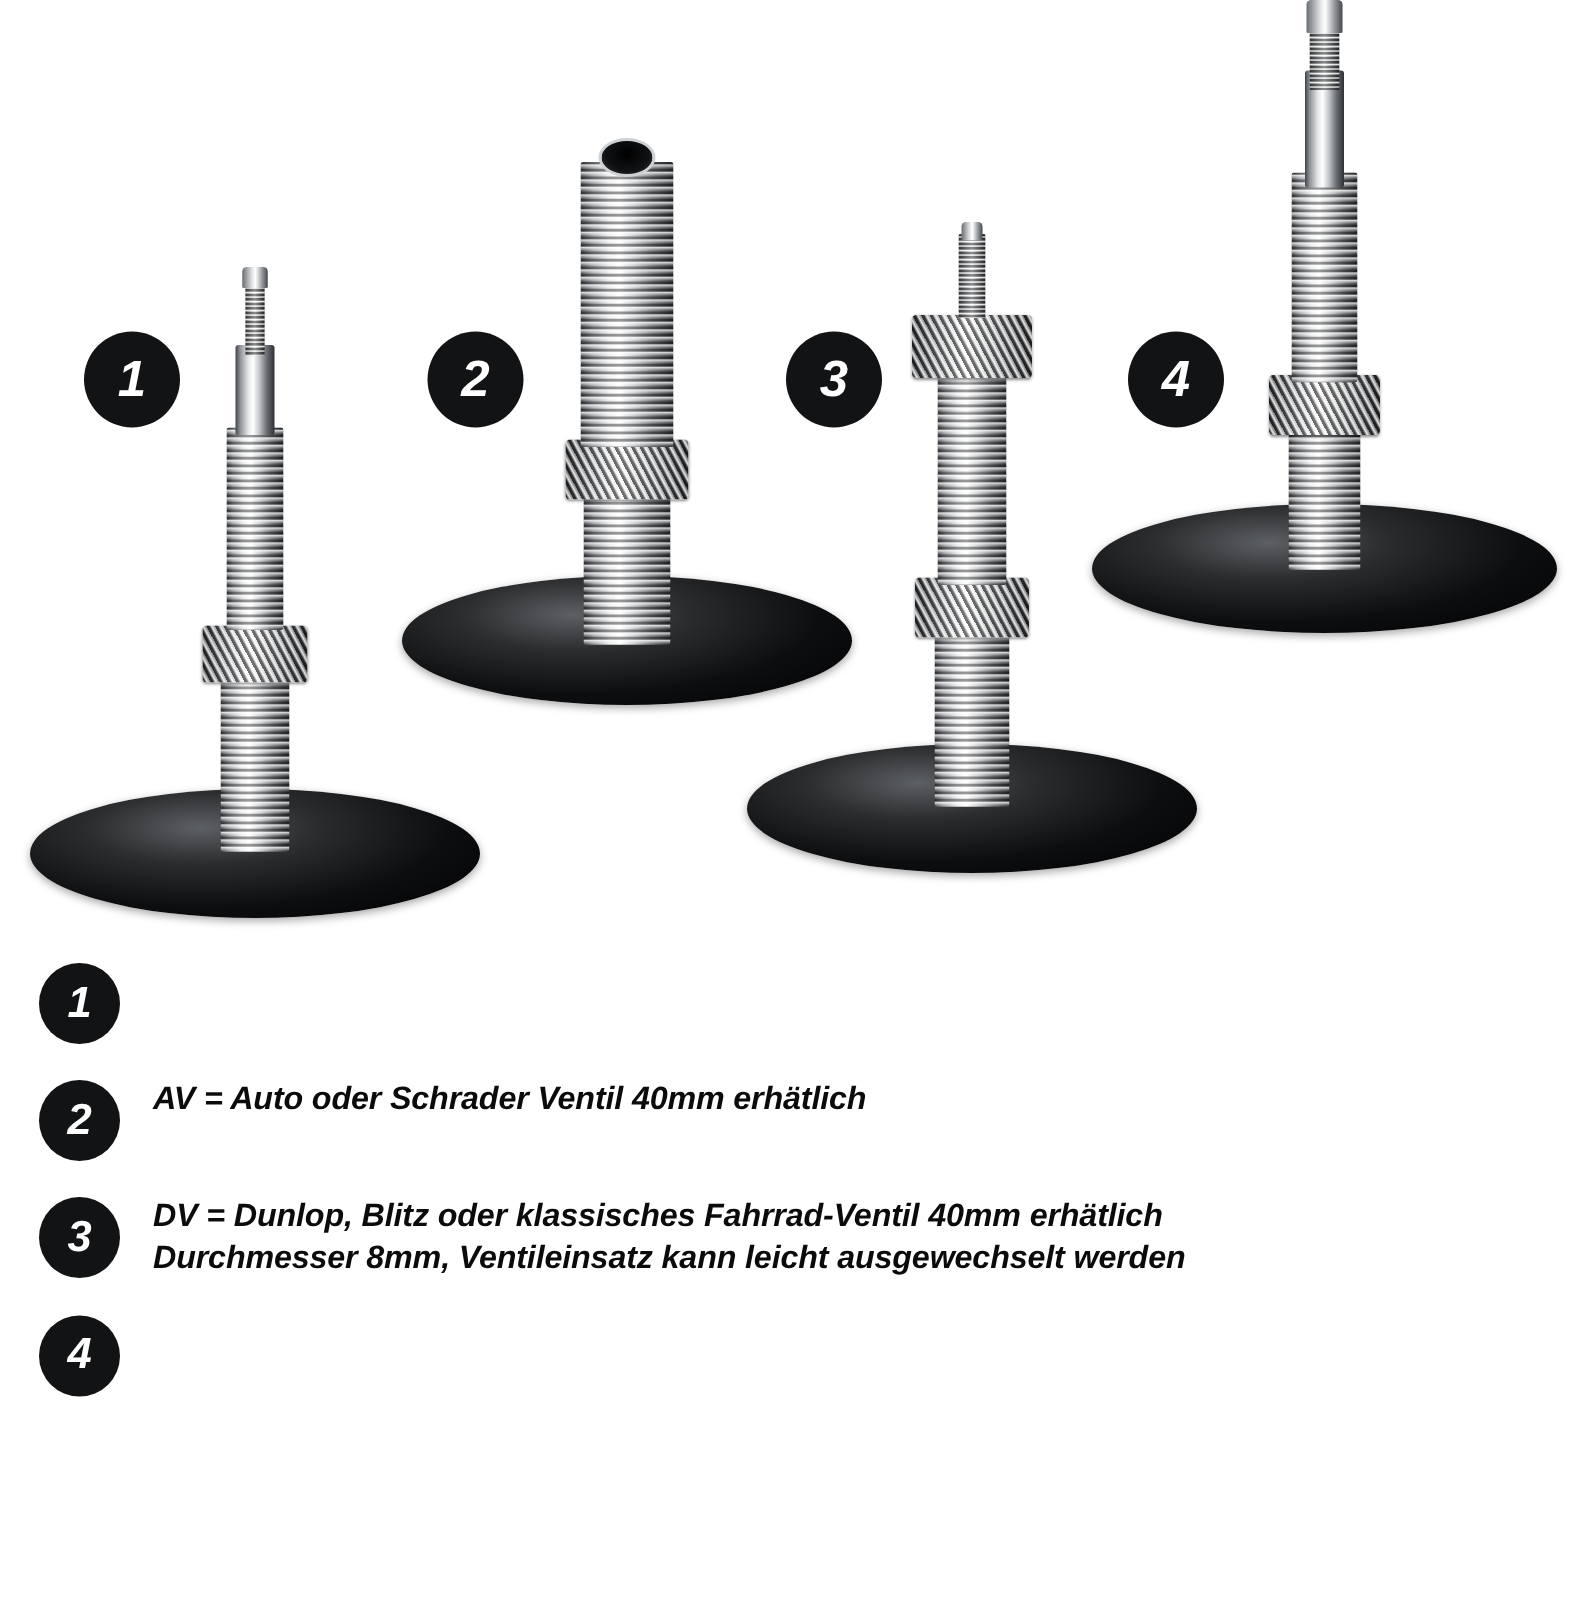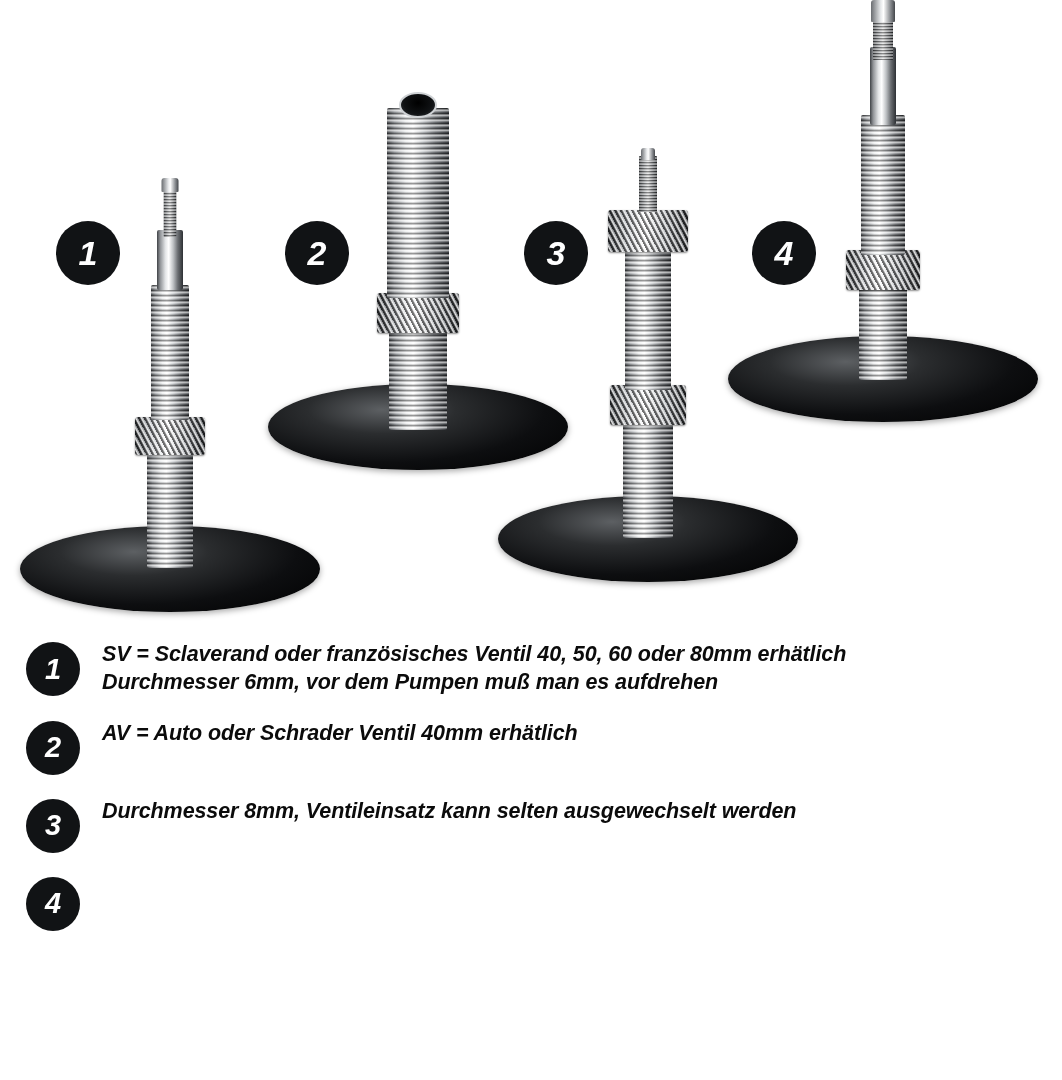--- a/index.html
+++ b/index.html
@@ -238,41 +238,38 @@
   </div>
 
 </div>
 
 <div class="legend">
 
   <div class="legend-row">
     <div class="badge badge-legend">
       <span>1</span>
     </div>
-    <div class="legend-text">
-      <span class="l1">SV = Sclaverand oder französisches Ventil 40, 50, 60 oder 80mm erhätlich</span>
-      <span class="l2">Durchmesser 6mm, vor dem Pumpen muß man es aufdrehen</span>
-    </div>
   </div>
 
   <div class="legend-row">
     <div class="badge badge-legend">
       <span>2</span>
     </div>
     <div class="legend-text">
       <span class="l1">AV = Auto oder Schrader Ventil 40mm erhätlich</span>
     </div>
   </div>
 
   <div class="legend-row">
     <div class="badge badge-legend">
       <span>3</span>
     </div>
     <div class="legend-text">
-      <span class="l2">Durchmesser 8mm, Ventileinsatz kann selten ausgewechselt werden</span>
+      <span class="l1">DV = Dunlop, Blitz oder klassisches Fahrrad-Ventil 40mm erhätlich</span>
+      <span class="l2">Durchmesser 8mm, Ventileinsatz kann leicht ausgewechselt werden</span>
     </div>
   </div>
 
   <div class="legend-row">
     <div class="badge badge-legend">
       <span>4</span>
     </div>
   </div>
 
 </div>

